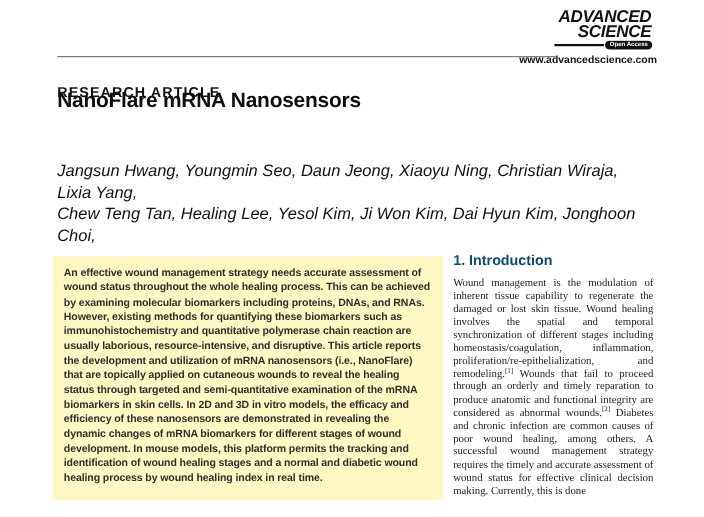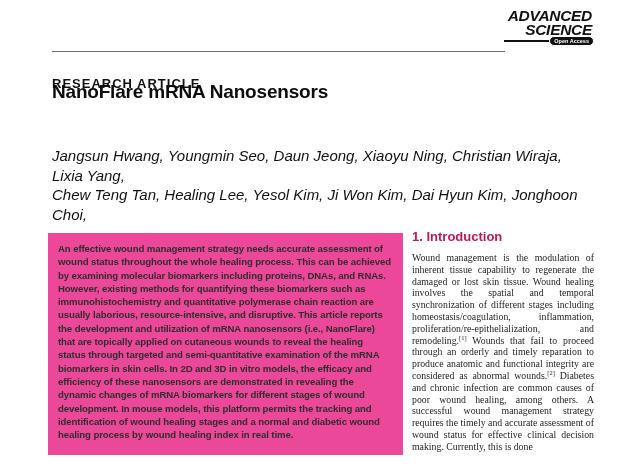--- a/index.html
+++ b/index.html
@@ -34,48 +34,49 @@
     position:absolute; left:52px; top:79px; width:540px;
     font-size:19px; font-weight:bold; line-height:26px; letter-spacing:-0.2px; color:#0d0d0d;
   }
   .authors {
     position:absolute; left:52px; top:146px; width:540px;
     font-style:italic; font-size:15px; line-height:19.5px; color:#111;
   }
   
   .abstract-box {
     position:absolute; left:48px; top:233px; width:355px; height:222px;
-    background:#ec4899; padding:9px 10px; overflow:hidden;
+    background:#fef9c3; padding:9px 10px; overflow:hidden;
   }
   .abstract-text {
     font-size:9.6px; font-weight:bold; line-height:13.3px; letter-spacing:-0.1px;
     color:#2e2e2e; text-align:left;
   }
   .intro-col { position:absolute; left:412px; top:229px; width:182px; }
-  .intro-heading { font-size:13px; font-weight:bold; color:#be185d; margin-bottom:8px; }
+  .intro-heading { font-size:13px; font-weight:bold; color:#0c4a6e; margin-bottom:8px; }
   .intro-text {
     font-family:"Liberation Serif", serif; font-size:9.8px; line-height:11.8px;
     text-align:justify; color:#1c1c1c;
   }
   .intro-text sup { font-size:6.5px; line-height:0; }
 </style>
 </head>
 <body>
 
 <div class="page">
 
   <div class="research-label">RESEARCH ARTICLE</div>
   <div class="header-rule"></div>
 
   <div class="logo-block">
     <div class="logo-line">ADVANCED</div>
     <div class="logo-line">SCIENCE</div>
     <div class="logo-rule">
       <span class="oa-badge">Open Access</span>
     </div>
+    <div class="website">www.advancedscience.com</div>
   </div>
 
   <div class="title">
     <div>NanoFlare mRNA Nanosensors</div>
   </div>
 
   <div class="authors">
     <div>Jangsun Hwang, Youngmin Seo, Daun Jeong, Xiaoyu Ning, Christian Wiraja, Lixia Yang,</div>
     <div>Chew Teng Tan, Healing Lee, Yesol Kim, Ji Won Kim, Dai Hyun Kim, Jonghoon Choi,</div>
   </div>

